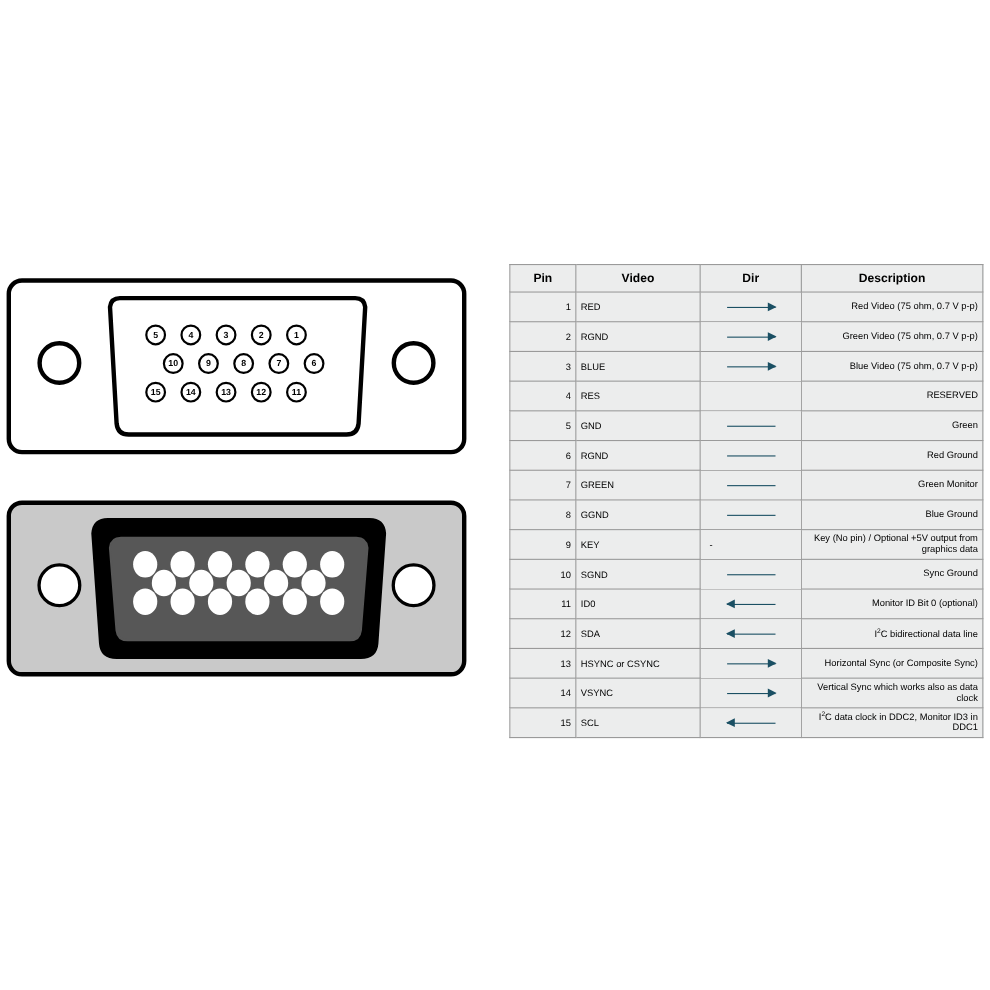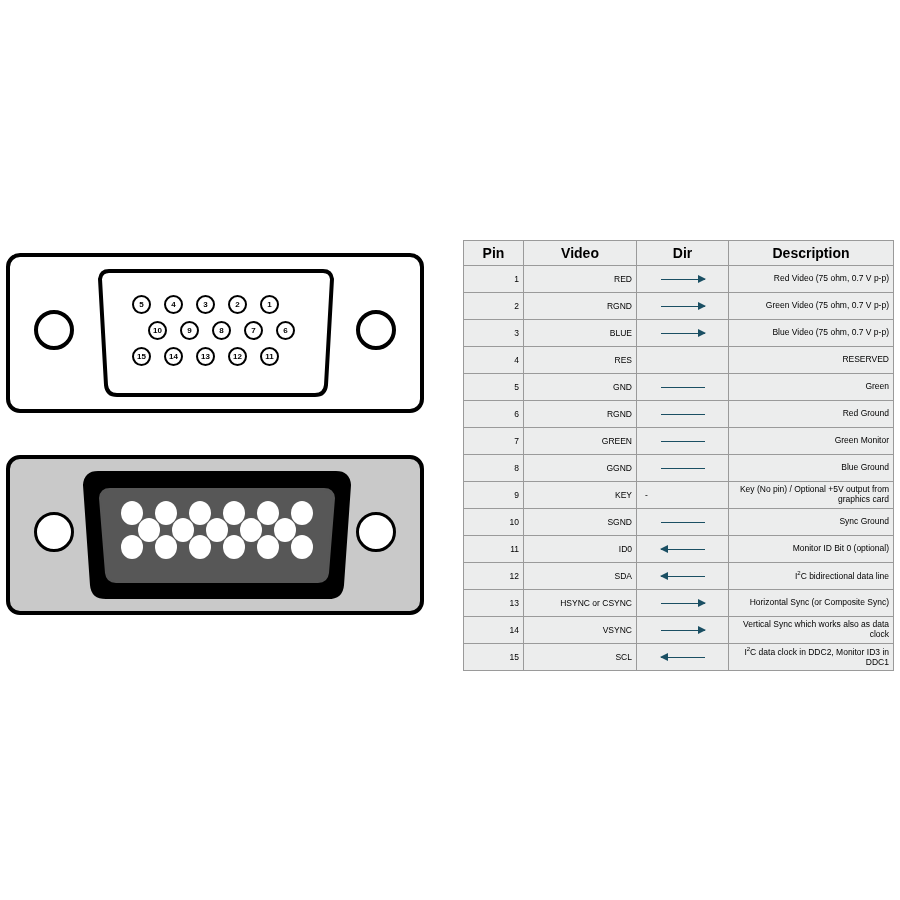--- a/index.html
+++ b/index.html
@@ -132,34 +132,34 @@
   }
   table#pinout-table col.c-pin  { width: 60px; }
   table#pinout-table col.c-name { width: 113px; }
   table#pinout-table col.c-dir  { width: 92px; }
   table#pinout-table col.c-desc { width: 165px; }
 
   table#pinout-table th {
     border: 1px solid #9a9a9a;
     background: #eceded;
     font-weight: bold;
-    font-size: 14px;
+    font-size: 11px;
     text-align: center;
     height: 20px;
     padding: 2px 12px;
   }
   table#pinout-table td {
     border: 1px solid #9a9a9a;
     background: #eceded;
     height: 22px;
     padding: 2px 4px;
     vertical-align: middle;
   }
   td.cell-pin  { text-align: right; padding-right: 4px; }
-  td.cell-name { text-align: right; padding-left: 4px; }
+  td.cell-name { text-align: left; padding-left: 4px; }
   td.cell-dir  { text-align: center; padding: 0; position: relative; }
   td.cell-desc { text-align: right; padding-left: 5px; line-height: 1.15; }
 
   
   .arrow {
     display: block;
     position: relative;
     width: 44px;
     height: 9px;
     margin: 0 auto;
@@ -357,21 +357,21 @@
             </span>
           </td>
           <td class="cell-desc">Blue Ground</td>
         </tr>
         <tr>
           <td class="cell-pin">9</td>
           <td class="cell-name">KEY</td>
           <td class="cell-dir">
             <span class="dir-dash">-</span>
           </td>
-          <td class="cell-desc">Key (No pin) / Optional +5V output from graphics card</td>
+          <td class="cell-desc">Key (No pin) / Optional +5V output from graphics data</td>
         </tr>
         <tr>
           <td class="cell-pin">10</td>
           <td class="cell-name">SGND</td>
           <td class="cell-dir">
             <span class="arrow none">
               <span class="shaft"></span>
             </span>
           </td>
           <td class="cell-desc">Sync Ground</td>

